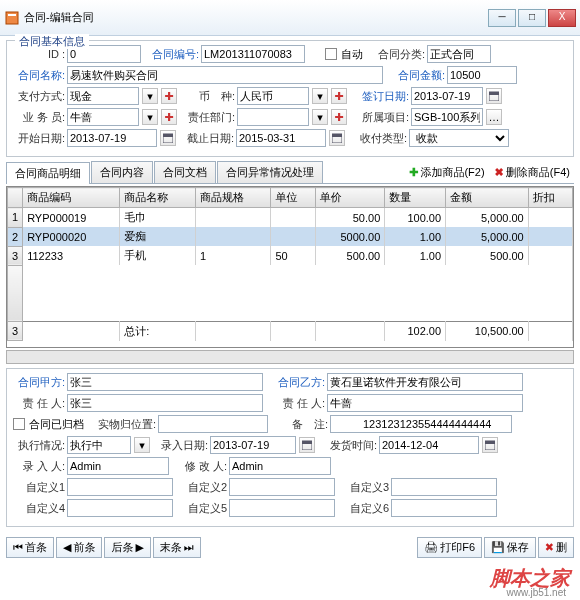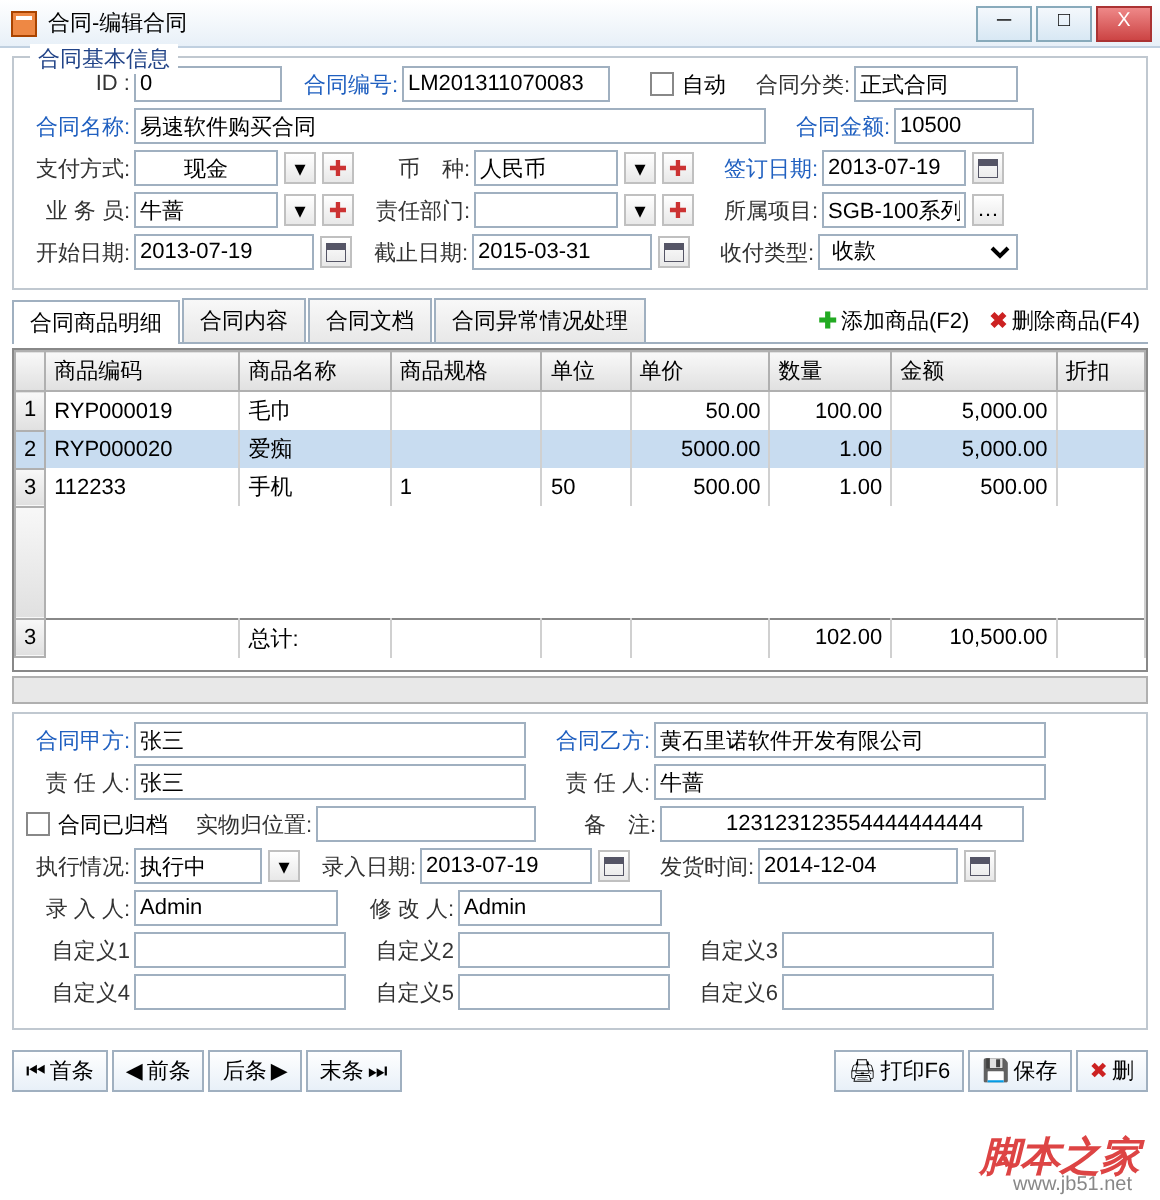--- a/index.html
+++ b/index.html
@@ -1,17 +1,17 @@
 <!DOCTYPE html>
 <html><head>
 <meta charset="utf-8">
 <style>
 *{box-sizing:border-box;margin:0;padding:0;font-family:"Microsoft YaHei","SimSun",sans-serif;font-size:11px}
 body{background:#fff;width:580px;height:600px;overflow:hidden}
-.titlebar{height:24px;background:linear-gradient(#fff,#e8f0f8);border-bottom:1px solid #c0d0e0;display:flex;align-items:center;padding:0 4px}
+.titlebar{height:36px;background:linear-gradient(#fff,#e8f0f8);border-bottom:1px solid #c0d0e0;display:flex;align-items:center;padding:0 4px}
 .titlebar-icon{width:16px;height:16px;margin-right:4px;display:inline-flex;align-items:center;justify-content:center}
 .titlebar-title{flex:1;color:#000}
 .winbtn{width:28px;height:18px;border:1px solid #8ab;background:linear-gradient(#f4f8fc,#d8e8f4);margin-left:2px;text-align:center;line-height:14px;cursor:pointer;font-size:10px}
 .winbtn.close{background:linear-gradient(#e88,#c44);border-color:#a33;color:#fff}
 .content{padding:4px 6px}
 .groupbox{border:1px solid #c0c8d0;margin-bottom:4px;padding:4px 6px 6px;position:relative}
 .groupbox>.gb-title{position:absolute;top:-7px;left:8px;background:#fff;padding:0 4px;color:#248}
 .row{display:flex;align-items:center;margin-bottom:3px;gap:2px}
 .lbl{min-width:52px;text-align:right;color:#333;white-space:nowrap}
 .lbl.blue{color:#2060c0}
@@ -60,33 +60,33 @@
 
   <div class="row">
     <span class="lbl">ID :</span>
     <input class="fld" style="width: 74px;" value="0">
     <span class="lbl blue" style="min-width:56px">合同编号:</span>
     <input class="fld" style="width: 104px;" value="LM201311070083">
     <span style="width:16px"></span>
     <span class="chk"></span>
     <span>自动</span>
     <span class="lbl" style="min-width:60px">合同分类:</span>
-    <input class="fld" style="width: 82px;" value="正式合同">
+    <input class="fld" style="width: 64px;" value="正式合同">
   </div>
 
   <div class="row">
     <span class="lbl blue">合同名称:</span>
     <input class="fld" style="width: 316px;" value="易速软件购买合同">
     <span class="lbl blue" style="min-width:60px">合同金额:</span>
     <input class="fld" style="width: 70px;" value="10500">
   </div>
 
   <div class="row">
     <span class="lbl">支付方式:</span>
-    <input class="fld" style="width: 72px; text-align: center;" value="现金">
+    <input class="fld" style="width: 72px;" value="现金">
     <span class="icobtn">▾</span>
     <span class="icobtn" style="color:#c33">✚</span>
     <span class="lbl" style="min-width:56px">币　种:</span>
     <input class="fld" style="width: 72px;" value="人民币">
     <span class="icobtn">▾</span>
     <span class="icobtn" style="color:#c33">✚</span>
     <span class="lbl blue" style="min-width:60px">签订日期:</span>
     <input class="fld" style="width: 72px;" value="2013-07-19">
     <span class="icobtn">
           <svg width="10" height="10">

